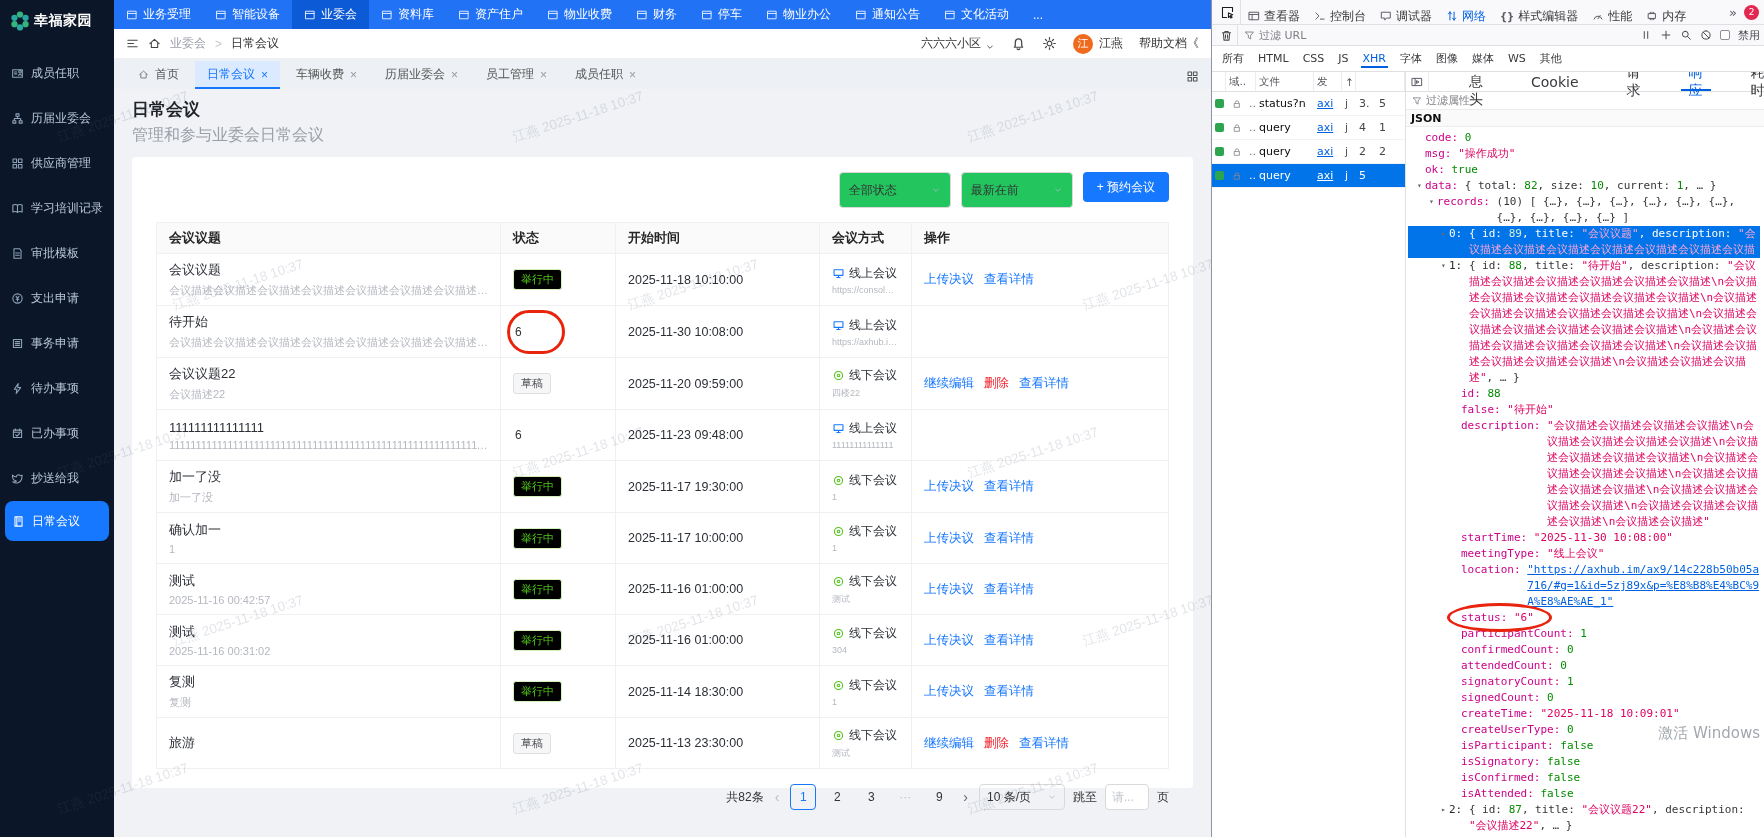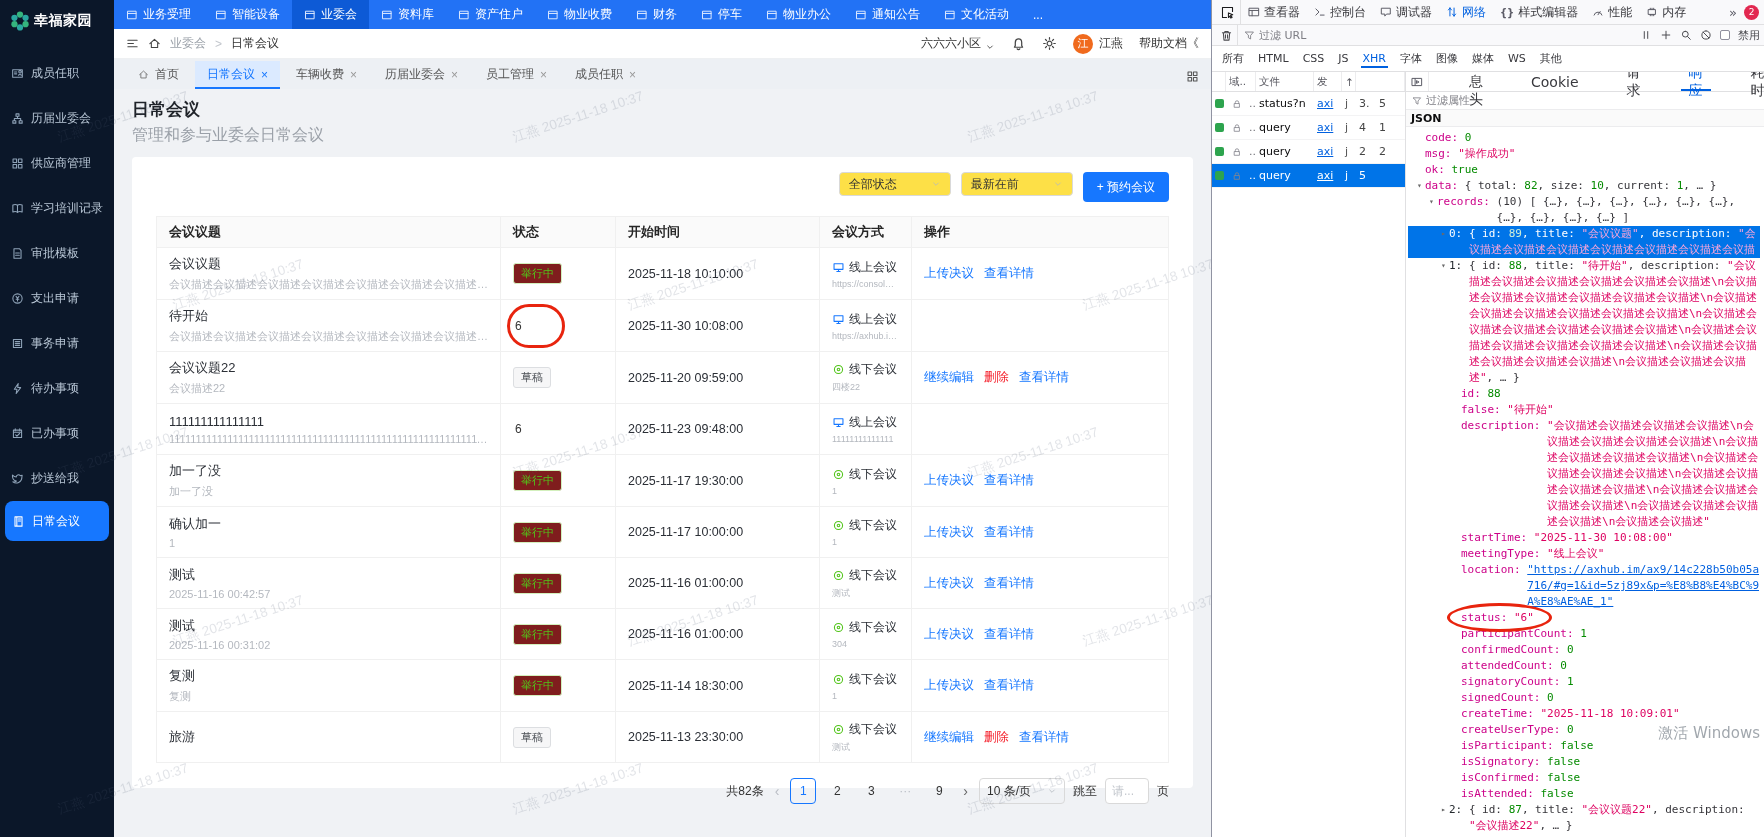--- a/index.html
+++ b/index.html
@@ -48,34 +48,34 @@
   .tab.active { background:#dbeaff; color:#1677ff; border-bottom:2px solid #1677ff; padding-bottom:4px; }
   .tab.active .tab-x { color:#1677ff; }
   .tabbar-grid { margin-left:auto; color:#555; margin-bottom:6px; cursor:pointer; }
 
   .content { padding:9px 18px 0; }
   .page-title { font-size:17px; font-weight:bold; color:#1f2329; }
   .page-sub { font-size:16px; color:#9aa0a8; margin-top:4px; }
 
   .card { margin-top:11px; background:#fff; border-radius:4px; padding:15px 24px 0; height:631px; position:relative; }
   .filters { display:flex; justify-content:flex-end; gap:10px; }
-  .select { height:24px; width:112px; border:1px solid #d9d9d9; border-radius:4px; background:#fde047; display:flex; align-items:center; justify-content:space-between; padding:0 9px; color:#333; cursor:pointer; }
+  .select { height:36px; width:112px; border:1px solid #d9d9d9; border-radius:4px; background:#22c55e; display:flex; align-items:center; justify-content:space-between; padding:0 9px; color:#333; cursor:pointer; }
   .select .ic { color:#b5b9c0; }
   .btn-primary { height:30px; background:#1677ff; color:#fff; border:none; border-radius:4px; font-size:12px; padding:0 14px; display:flex; align-items:center; cursor:pointer; }
 
   .tbl { margin-top:14px; border:1px solid #f0f0f0; border-bottom:none; }
   .trow { display:grid; grid-template-columns:344px 115px 204px 92px 1fr; border-bottom:1px solid #f0f0f0; }
   .trow.head { background:#fafafa; }
   .cell { padding:7px 12px; border-right:1px solid #f0f0f0; display:flex; flex-direction:column; justify-content:center; position:relative; min-height:50px; overflow:hidden; }
   .cell:last-child { border-right:none; }
   .head .cell { font-weight:bold; color:#262626; font-size:13px; min-height:30px; padding:6px 12px; }
   .row-title { font-size:13px; color:#2b2f36; }
   .row-desc { font-size:11px; color:#b4b8bf; margin-top:4px; white-space:nowrap; overflow:hidden; text-overflow:ellipsis; }
   .badge { display:inline-block; font-size:11px; padding:2px 7px; border-radius:3px; width:max-content; }
-  .badge.green { color:#52c41a; background:#7f1d1d; border:1px solid #d3f0bd; }
+  .badge.green { color:#52c41a; background:#000000; border:1px solid #d3f0bd; }
   .badge.draft { color:#4b4f55; background:#f6f6f7; border:1px solid #dcdee1; }
   .status-plain { font-size:12px; color:#333; width:max-content; position:relative; padding:2px 2px; }
   .time { font-size:12.5px; color:#2b2f36; }
   .modeline { display:flex; align-items:center; gap:4px; font-size:12px; color:#2b2f36; white-space:nowrap; }
   .modeline .ic.online { color:#1677ff; }
   .modeline .ic.offline { color:#52c41a; }
   .mode-sub { font-size:9px; color:#b4b8bf; margin-top:3px; white-space:nowrap; overflow:hidden; text-overflow:ellipsis; }
   .actions { display:flex; gap:10px; flex-direction:row; }
   .action { color:#1677ff; font-size:12.5px; cursor:pointer; white-space:nowrap; }
   .action.danger { color:#f5222d; }
@@ -94,21 +94,21 @@
   .wm { position:absolute; color:rgba(82,96,120,.17); font-size:13.5px; transform:rotate(-18deg); white-space:nowrap; pointer-events:none; z-index:30; }
 
   
   .annot-table { position:absolute; left:-6px; top:calc(50% - 22px); width:58px; height:44px; border:3px solid #e8240e; border-radius:24px; z-index:40; pointer-events:none; }
   .annot-json { position:absolute; left:-14px; right:-18px; top:-7px; bottom:-6px; border:3px solid #e8240e; border-radius:50%; z-index:40; pointer-events:none; }
 
   
   .devtools { position:absolute; right:0; top:0; width:553px; height:837px; background:#fff; border-left:1px solid #9093a2; font-family:"DejaVu Sans",sans-serif; font-size:11px; color:#38383d; overflow:hidden; }
   .dt-row1 { height:25px; background:#f9f9fb; border-bottom:1px solid #e0e0e2; display:flex; align-items:stretch; padding:0 3px; }
   .dt-picker { display:flex; align-items:center; padding:0 6px; border-right:1px solid #e0e0e2; color:#1b1b1d; }
-  .dt-tab { display:flex; align-items:center; gap:4px; padding:8px 7px; font-size:12px; color:#38383d; cursor:pointer; }
+  .dt-tab { display:flex; align-items:center; gap:4px; padding:16px 7px; font-size:12px; color:#38383d; cursor:pointer; }
   .dt-tab .ic { color:#5b5b66; }
   .dt-tab.active { color:#0061e0; }
   .dt-tab.active .ic { color:#0061e0; }
   .dt-right1 { margin-left:auto; display:flex; align-items:center; gap:7px; padding-right:2px; }
   .dt-more { font-size:13px; color:#5b5b66; }
   .dt-badge { width:15px; height:15px; border-radius:50%; background:#e22850; color:#fff; font-size:9px; display:flex; align-items:center; justify-content:center; }
 
   .dt-row2 { height:21px; background:#f9f9fb; border-bottom:1px solid #e0e0e2; display:flex; align-items:center; padding:0 4px; gap:6px; }
   .dt-trash { color:#4a4a4f; padding:0 4px; border-right:1px solid #e0e0e2; display:flex; align-items:center; height:100%; }
   .dt-filter-url { display:flex; align-items:center; gap:4px; color:#7e7e85; flex:1; }

